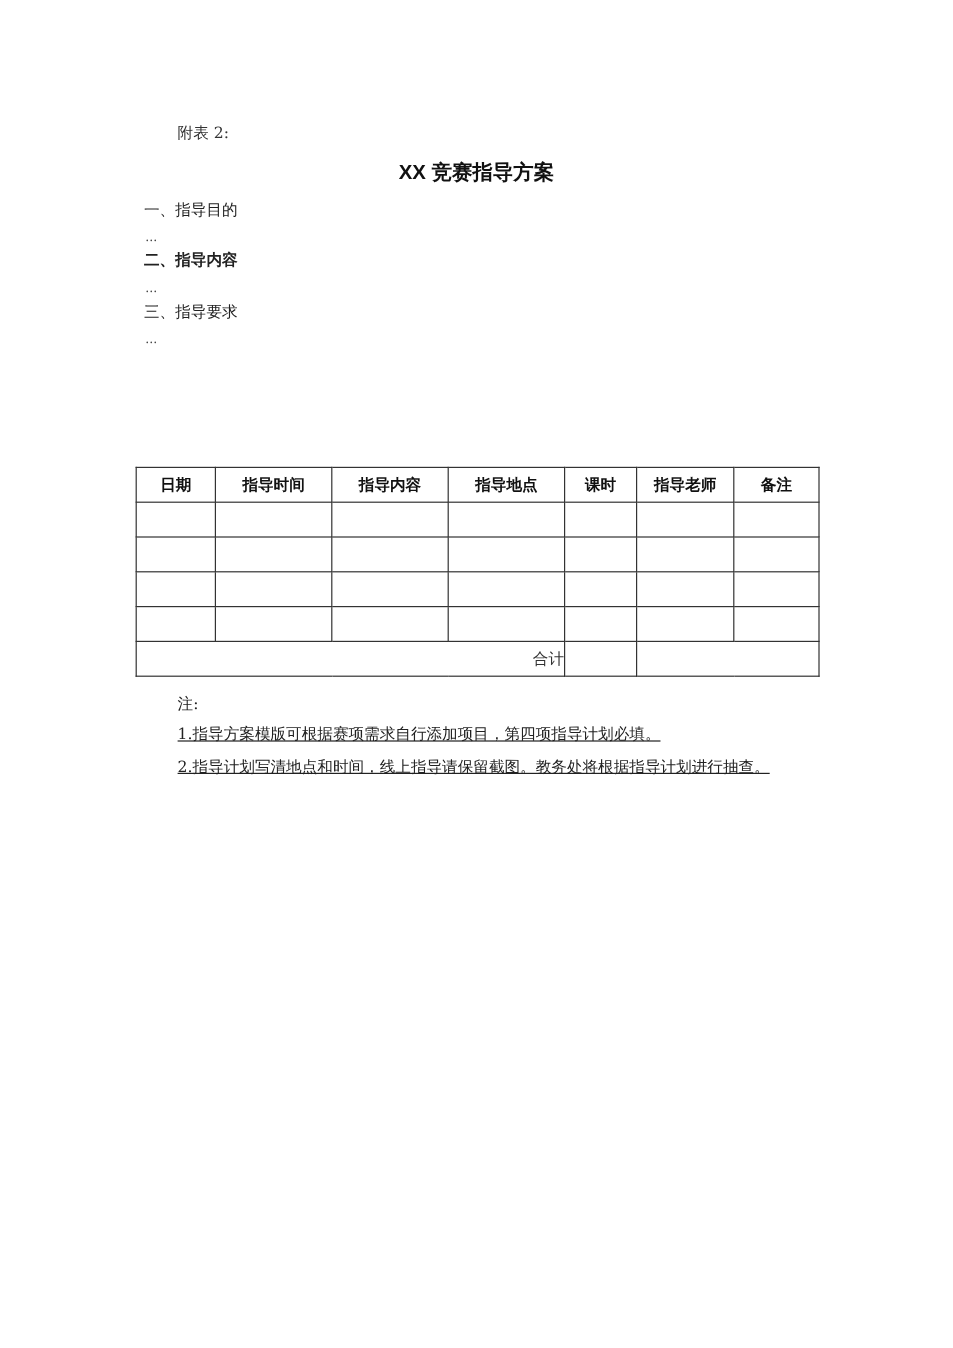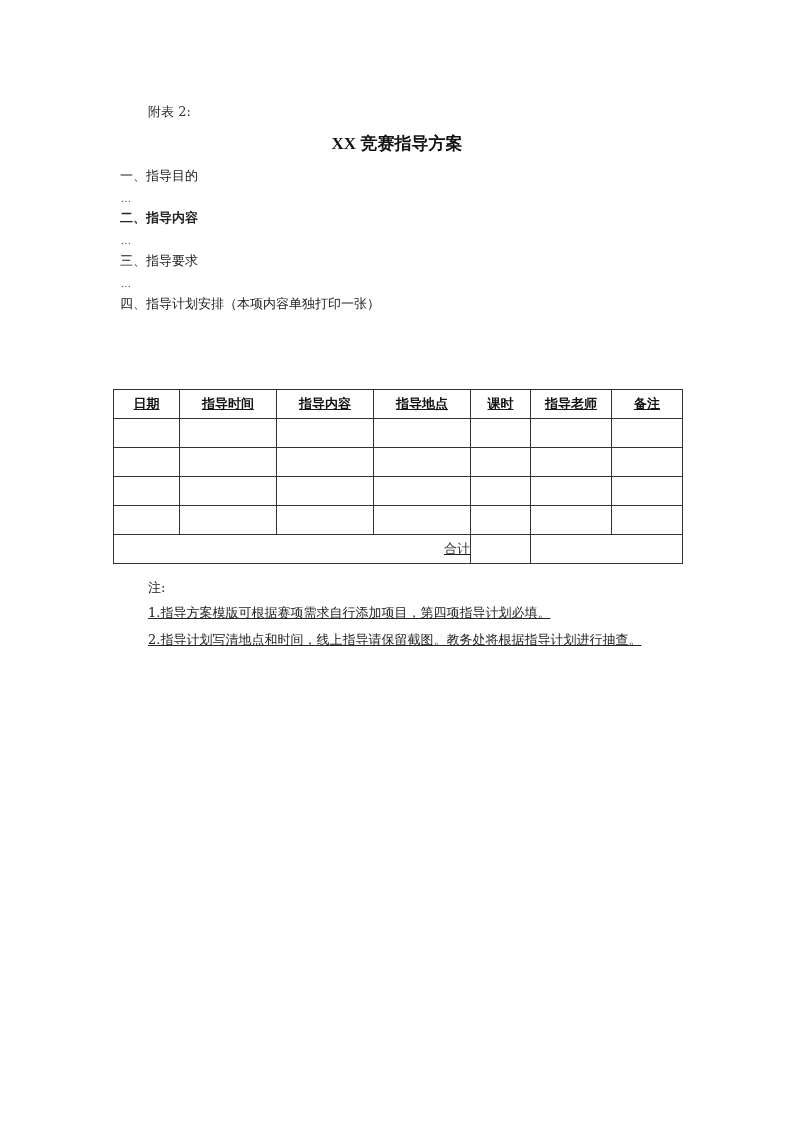--- a/index.html
+++ b/index.html
@@ -29,21 +29,21 @@
       line-height: 16px;
       color: #333;
       white-space: nowrap;
     }
     .doc-title {
       position: absolute;
       left: 0;
       width: 794px;
       top: 133px;
       text-align: center;
-      font-family: Liberation Serif, serif;
+      font-family: Liberation Sans, sans-serif;
       font-weight: bold;
       font-size: 17px;
       line-height: 22px;
       color: #111;
     }
     .section {
       position: absolute;
       left: 120px;
       font-size: 13px;
       line-height: 16px;
@@ -57,21 +57,20 @@
       line-height: 12px;
       color: #444;
     }
     table.plan {
       position: absolute;
       left: 113px;
       top: 389px;
       width: 569px;
       border-collapse: collapse;
       table-layout: fixed;
-      text-decoration: underline;
     }
     table.plan td, table.plan th {
       border: 1.5px solid #333;
       height: 28px;
       padding: 0;
       font-size: 13px;
       text-align: center;
       vertical-align: middle;
     }
     table.plan th {
@@ -114,21 +113,20 @@
 
   <div class="section" style="top:168px;">一、指导目的</div>
   <div class="ellipsis" style="top:193px;">…</div>
 
   <div class="section" style="top:210px;font-weight:bold;">二、指导内容</div>
   <div class="ellipsis" style="top:235px;">…</div>
 
   <div class="section" style="top:253px;text-align:center;">三、指导要求</div>
   <div class="ellipsis" style="top:278px;">…</div>
 
-  <div class="section" style="top:296px;">四、指导计划安排（本项内容单独打印一张）</div>
 
   <table class="plan">
     <colgroup>
       <col style="width:66px">
       <col style="width:97px">
       <col style="width:97px">
       <col style="width:97px">
       <col style="width:60px">
       <col style="width:81px">
       <col style="width:71px">

